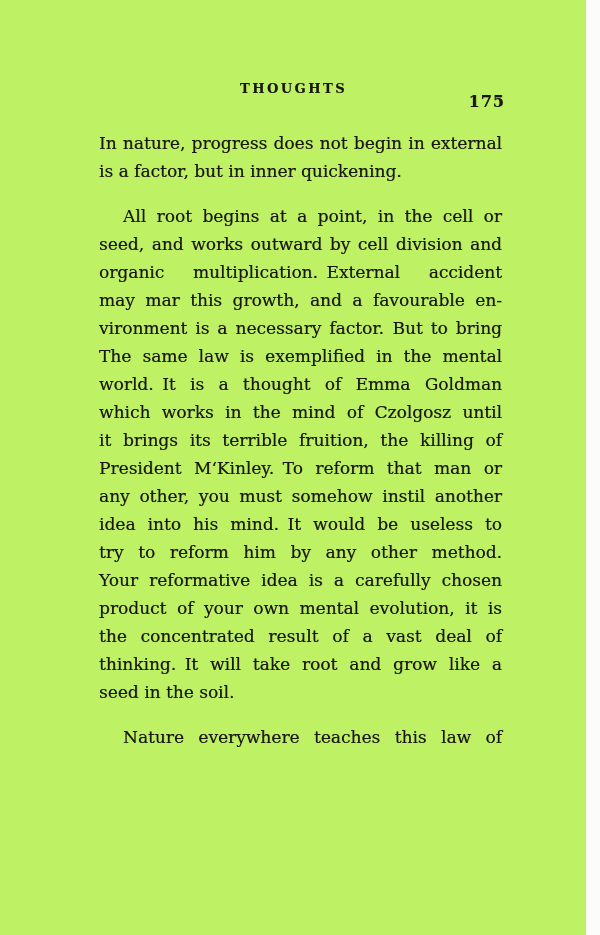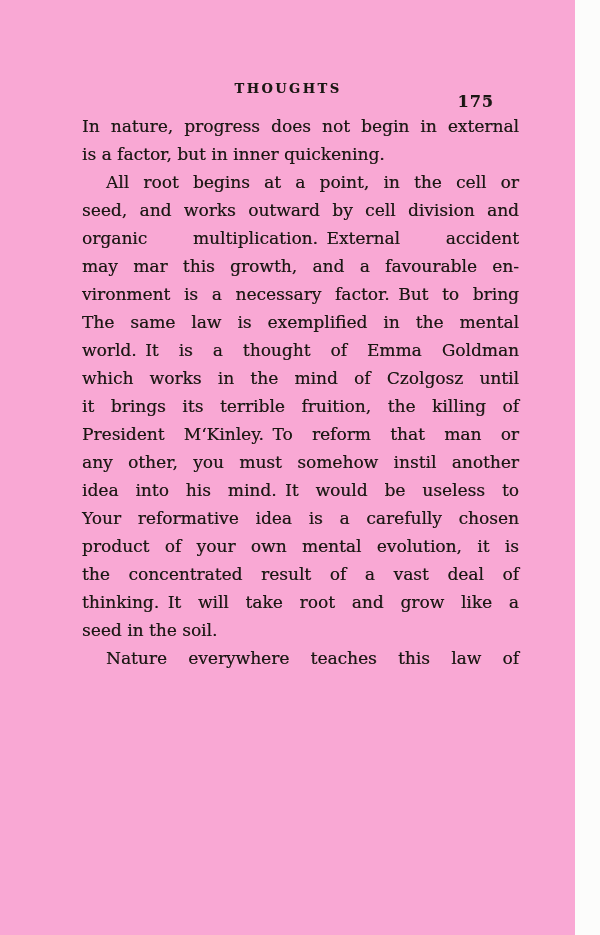--- a/index.html
+++ b/index.html
@@ -4,24 +4,25 @@
 <style>
   html, body {
     margin: 0;
     padding: 0;
     background: #fcfcfb;
   }
   .page {
     position: relative;
     width: 575px;
     height: 935px;
-    background: #f9a8d4;
+    background: #bef264;
     font-family: "DejaVu Serif", serif;
     color: #1a1713;
     overflow: hidden;
+    padding-left: 11px;
   }
   .running-head {
     position: absolute;
     left: 82px;
     right: 81px;
     top: 76px;
     height: 22px;
   }
   .head-title {
     position: absolute;
@@ -42,21 +43,21 @@
     font-weight: 600;
     letter-spacing: 1px;
     text-shadow: 0.3px 0.3px 0 rgba(26,23,19,0.5);
   }
   .body-text {
     position: absolute;
     left: 82px;
     top: 112px;
     width: 437px;
   }
-  .para { margin: 0; }
+  .para { margin: 17px; }
   .line {
     font-size: 17px;
     line-height: 28px;
     text-align: justify;
     text-align-last: justify;
     text-shadow: 0.35px 0.35px 0 rgba(26,23,19,0.55);
   }
   .line.endline { text-align-last: left; }
   .line.indent { text-indent: 24px; }
 </style>
@@ -79,20 +80,21 @@
         <div class="line">organic multiplication. External accident</div>
         <div class="line">may mar this growth, and a favourable en-</div>
         <div class="line">vironment is a necessary factor. But to bring</div>
         <div class="line">The same law is exemplified in the mental</div>
         <div class="line">world. It is a thought of Emma Goldman</div>
         <div class="line">which works in the mind of Czolgosz until</div>
         <div class="line">it brings its terrible fruition, the killing of</div>
         <div class="line">President M‘Kinley. To reform that man or</div>
         <div class="line">any other, you must somehow instil another</div>
         <div class="line">idea into his mind. It would be useless to</div>
+        <div class="line">try to reform him by any other method.</div>
         <div class="line">Your reformative idea is a carefully chosen</div>
         <div class="line">product of your own mental evolution, it is</div>
         <div class="line">the concentrated result of a vast deal of</div>
         <div class="line">thinking. It will take root and grow like a</div>
         <div class="line endline">seed in the soil.</div>
       </div>
       <div class="para">
         <div class="line indent">Nature everywhere teaches this law of</div>
       </div>
     </div>

